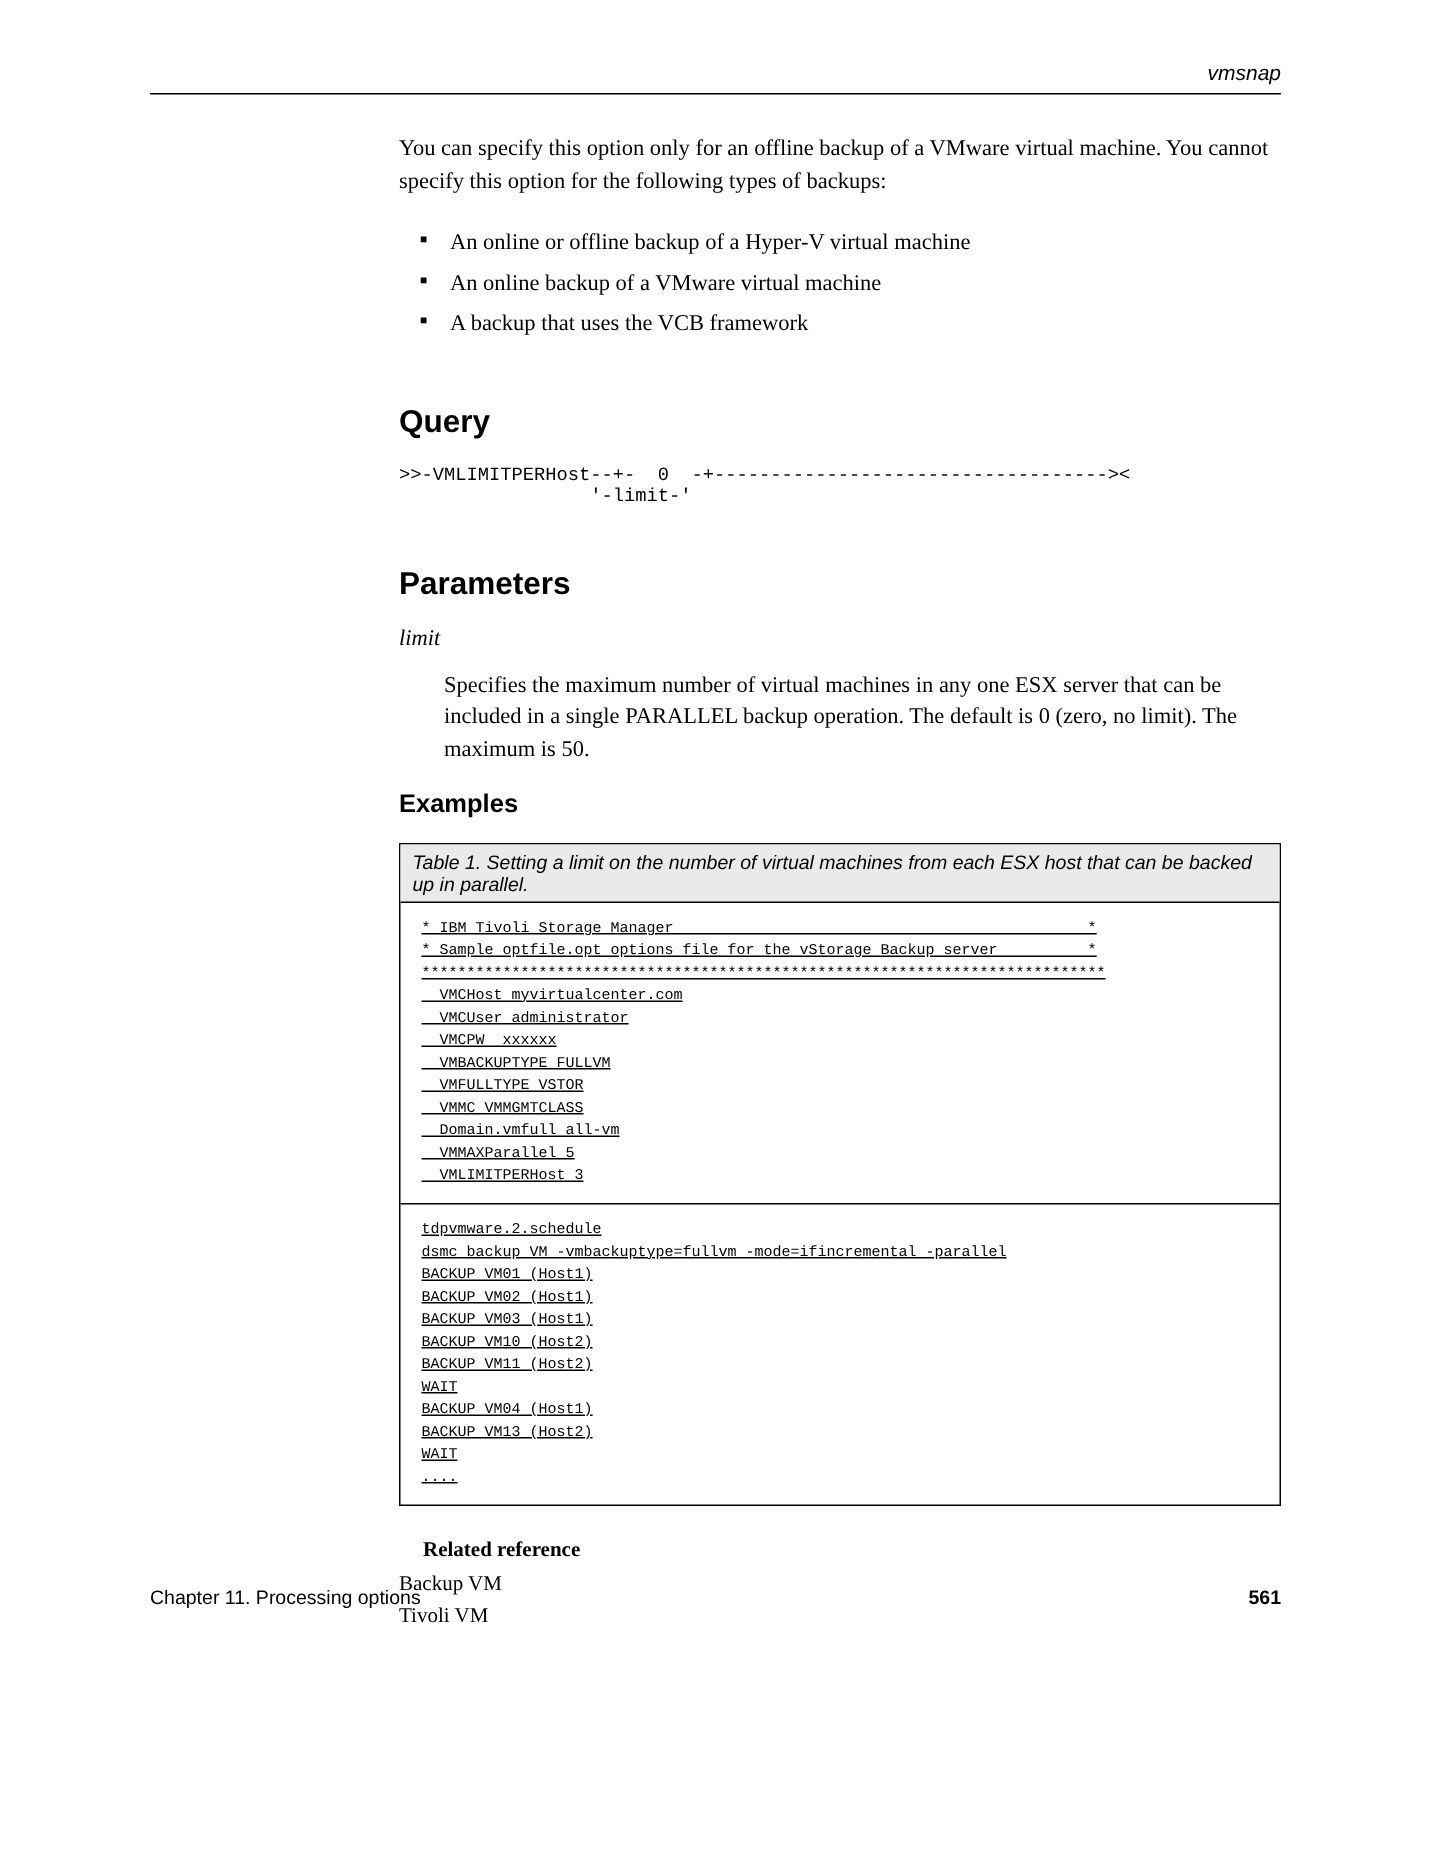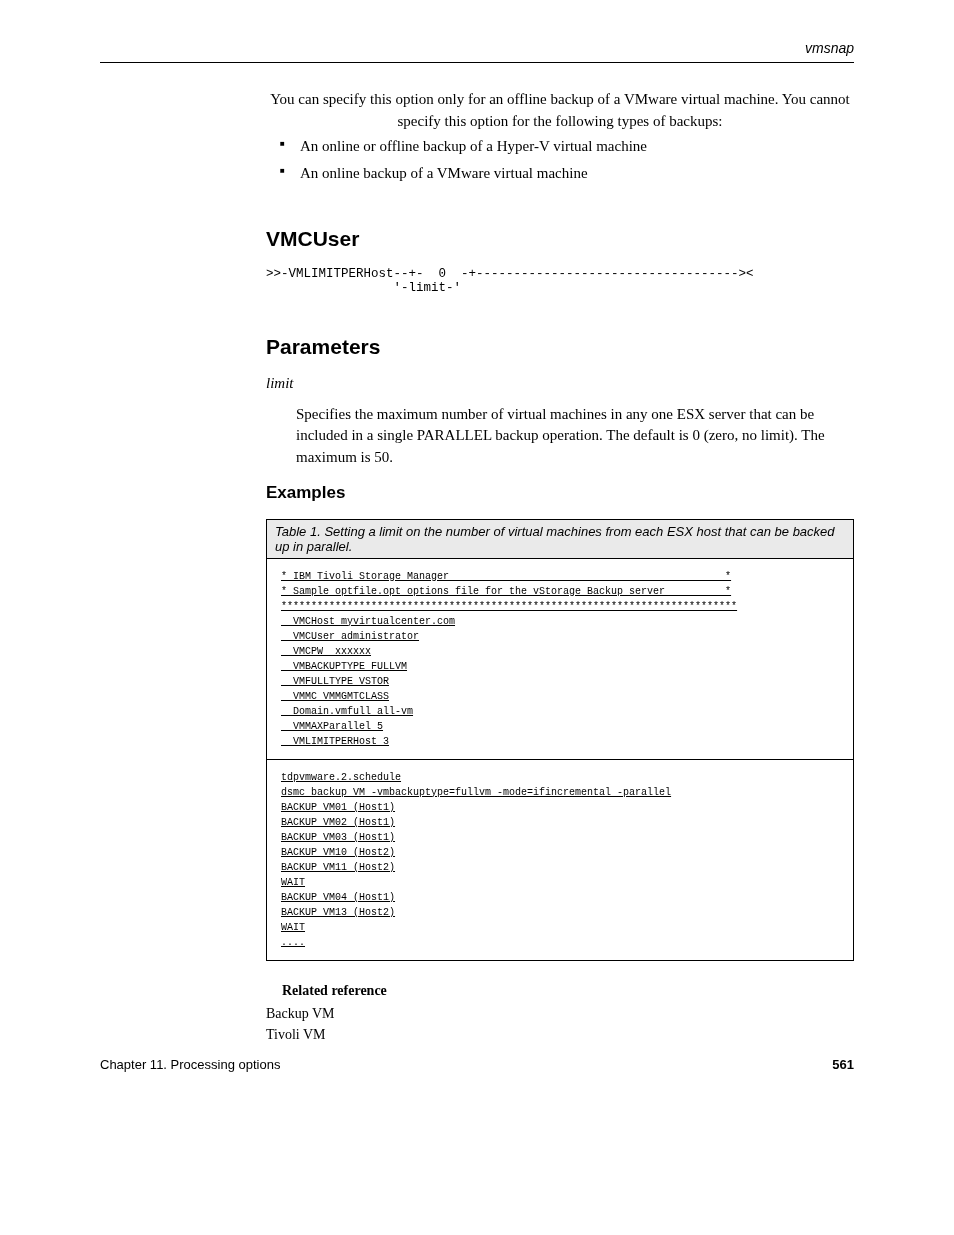--- a/index.html
+++ b/index.html
@@ -31,22 +31,21 @@
   }
   .content-col {
     margin-left: 166px; 
   }
   .para {
     font-size: 15px;
     line-height: 1.45;
     margin: 0 0 14px 0;
   }
   .para.first {
-    margin-bottom: 0;
-    text-align: center;
+    margin-bottom: 16px;
   }
   ul.spec-list {
     list-style: none;
     margin: 0 0 12px 0;
     padding: 0;
   }
   ul.spec-list li {
     font-size: 15px;
     line-height: 1.8;
     padding-left: 34px;
@@ -120,24 +119,25 @@
   <div class="running-head">vmsnap</div>
   <hr class="head-rule">
 
   <div class="content-col">
 
     <p class="para first">You can specify this option only for an offline backup of a VMware virtual machine. You cannot specify this option for the following types of backups:</p>
 
     <ul class="spec-list">
       <li>An online or offline backup of a Hyper-V virtual machine</li>
       <li>An online backup of a VMware virtual machine</li>
+      <li>A backup that uses the VCB framework</li>
     </ul>
 
 
-    <div class="section-header">VMCUser</div>
+    <div class="section-header">Query</div>
 
     <pre style="font-family:'Courier New',monospace;font-size:12.5px;white-space:pre;margin:0 0 10px 0;">&gt;&gt;-VMLIMITPERHost--+-  0  -+-----------------------------------&gt;&lt;
                  '-limit-'</pre>
 
     <div class="section-header">Parameters</div>
 
     <div style="font-style:italic;font-size:15px;margin-bottom:12px;">limit</div>
     <p class="para" style="margin-left:30px;">Specifies the maximum number of virtual machines in any one ESX server that can be included in a single PARALLEL backup operation. The default is 0 (zero, no limit). The maximum is 50.</p>
 
     <div class="subsection-header">Examples</div>

